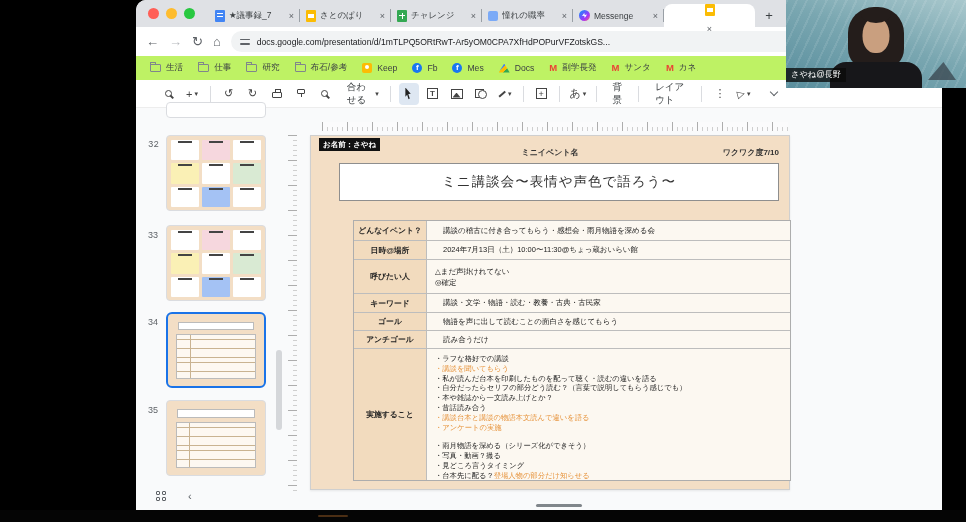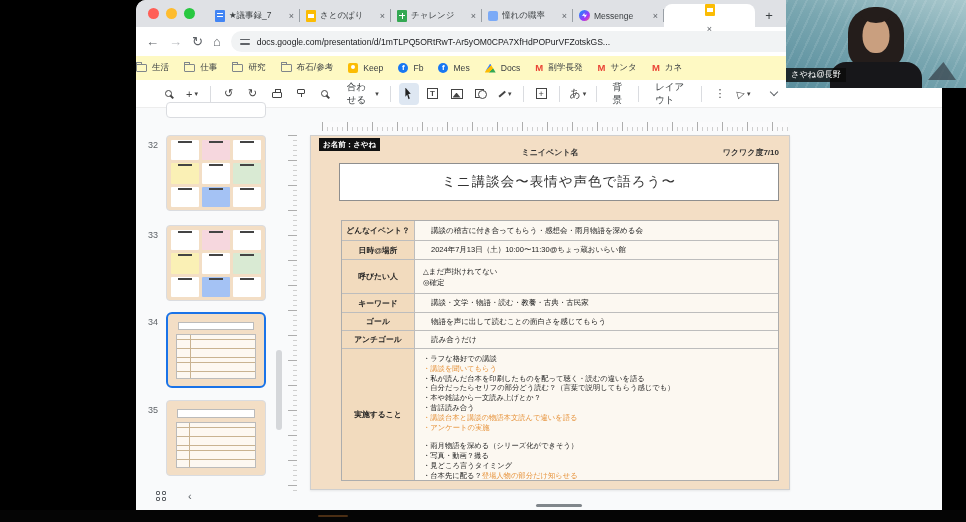--- a/index.html
+++ b/index.html
@@ -46,21 +46,21 @@
   .tune::before{top:1px;} .tune::after{bottom:1px;}
   .urltext { flex:1; font-size:8.6px; color:#202124; white-space:nowrap; overflow:hidden; }
   .star { color:#5F6368; font-size:11px; flex:0 0 auto; }
   .ext-ic { width:11px; height:11px; border:1.3px solid #5F6368; border-radius:3px; position:relative; }
   .ext-ic::after{content:'';position:absolute;left:2px;top:2px;width:4px;height:4px;background:#5F6368;border-radius:1px;}
   .dl-ic { width:12px; height:12px; position:relative; color:#5F6368; font-size:10px; text-align:center; line-height:10px; }
   .dl-ic::after{content:'';position:absolute;left:1px;right:1px;bottom:0;height:1.4px;background:#5F6368;}
   .avatar { width:17px; height:17px; border-radius:50%; background:radial-gradient(circle at 50% 38%,#caa07c 0 38%,#4a3830 40%); }
 
   
-  .bookmarks { height:24px; background:#fef9c3; display:flex; align-items:center; padding:0 0; gap:15px;
+  .bookmarks { height:24px; background:#bef264; display:flex; align-items:center; padding:0 14px; gap:15px;
     font-size:8.6px; color:#3C4043; flex:0 0 auto; }
   .bm { display:flex; align-items:center; gap:5px; white-space:nowrap; }
   .ic-folder { width:11px; height:8px; border:1px solid #80868B; border-radius:1px; position:relative; flex:0 0 auto; }
   .ic-folder::before{content:'';position:absolute;top:-3px;left:-1px;width:4px;height:2px;border:1px solid #80868B;border-bottom:none;border-radius:1px 1px 0 0;}
   .ic-keep{width:10px;height:10px;background:#FBBC04;border-radius:2px;position:relative;}
   .ic-keep::after{content:'';position:absolute;left:3px;top:2px;width:4px;height:4px;background:#fff;border-radius:50%;}
   .ic-fb{width:10px;height:10px;border-radius:50%;background:#1877F2;color:#fff;font-size:8px;font-weight:bold;
     display:flex;align-items:center;justify-content:center;line-height:1;}
   .ic-drive{width:11px;height:9px;clip-path:polygon(50% 0,100% 100%,0 100%);
     background:linear-gradient(135deg,#4285F4 0 38%,#FBBC04 38% 62%,#34A853 62%);}
@@ -137,21 +137,21 @@
   
   .slide { position:absolute; left:174px; top:27px; width:480px; height:355px; background:#F3DEC5;
     border:1px solid #CFCFCF; box-shadow:0 1px 2px rgba(0,0,0,.08); }
   .name-tag { position:absolute; left:8px; top:2px; background:#111; color:#fff; font-size:7.5px;
     padding:1.5px 4px; font-weight:bold; }
   .hdr-center { position:absolute; left:0; right:0; top:11px; text-align:center; font-size:8px; font-weight:bold; color:#333; }
   .hdr-right { position:absolute; right:10px; top:11px; font-size:8px; font-weight:bold; color:#333; }
   .slide-title { position:absolute; left:28px; top:27px; width:440px; height:38px; background:#fff;
     border:1px solid #8E8E8E; display:flex; align-items:center; justify-content:center;
     font-size:13.5px; color:#333; letter-spacing:1px; }
-  .stable { position:absolute; left:30px; top:84px; width:438px; border:1px solid #ADADAD; background:#FCF8F1;
+  .stable { position:absolute; left:42px; top:84px; width:438px; border:1px solid #ADADAD; background:#FCF8F1;
     display:grid; grid-template-columns:73px 1fr; }
   .cell { border-bottom:1px solid #BDBDBD; font-size:7.5px; color:#222; }
   .cell.lab { background:#F2DBBE; border-right:1px solid #BDBDBD; font-weight:bold; font-size:7.8px;
     display:flex; align-items:center; justify-content:center; text-align:center; }
   .cell.val { display:flex; align-items:center; padding:0 16px; }
   .cell.last { border-bottom:none; }
   .r1{height:20px;} .r2{height:19px;} .r3{height:34px;} .r4{height:19px;} .r5{height:18px;} .r6{height:18px;} .r7{height:131px;}
   .invite { display:flex; align-items:center; padding:0 8px; gap:0; }
   .invite .col-l { width:225px; line-height:11px; }
   .invite .col-r { line-height:11px; }
@@ -361,21 +361,21 @@
         <span class="tbtn">
             <span class="ic-chevdown"></span>
           </span>
       </span>
     </div>
 
     <div class="canvas">
 
       <div class="thumb partial"></div>
 
-      <div class="thumb-num" style="top:32px;">32</div>
+      <div class="thumb-num" style="top:32px;font-family:Liberation Mono, monospace;">32</div>
       <div class="thumb" style="top:27px;">
         <div class="mini-grid">
           <span class="mini-card"></span>
             <span class="mini-card mc-pink"></span>
             <span class="mini-card"></span>
           <span class="mini-card mc-yellow"></span>
             <span class="mini-card"></span>
             <span class="mini-card mc-green"></span>
           <span class="mini-card"></span>
             <span class="mini-card mc-blue"></span>

